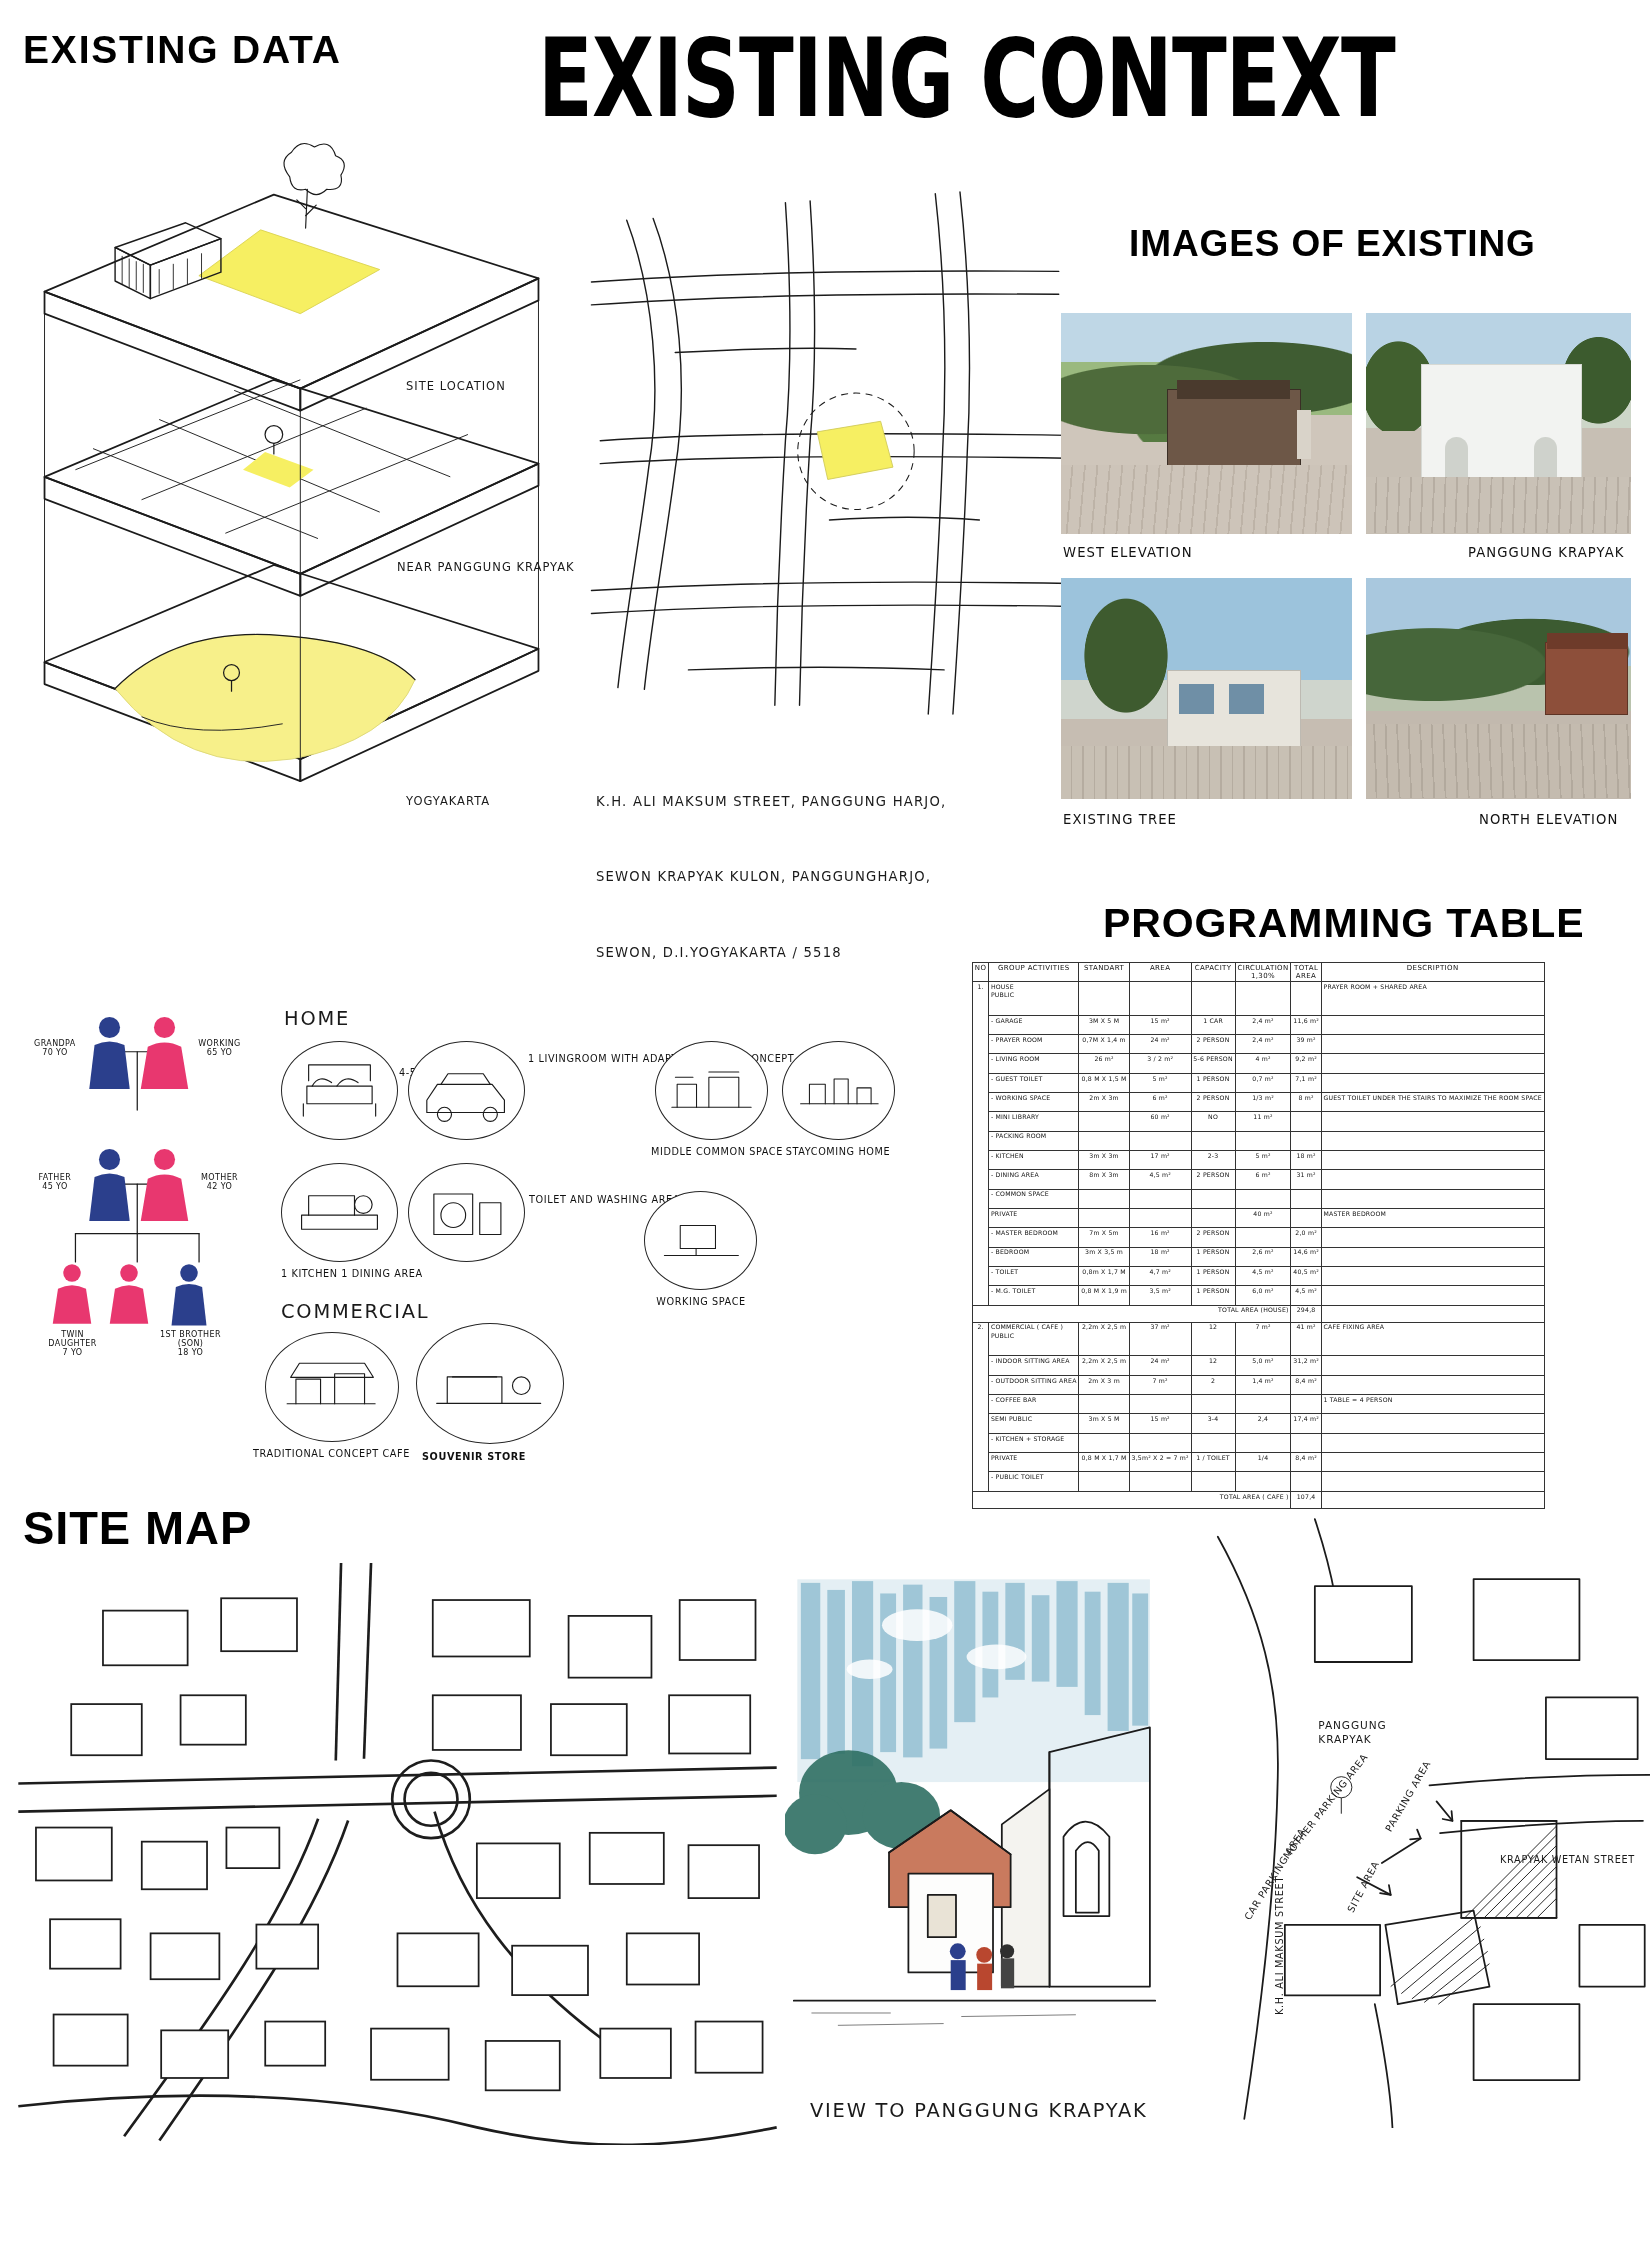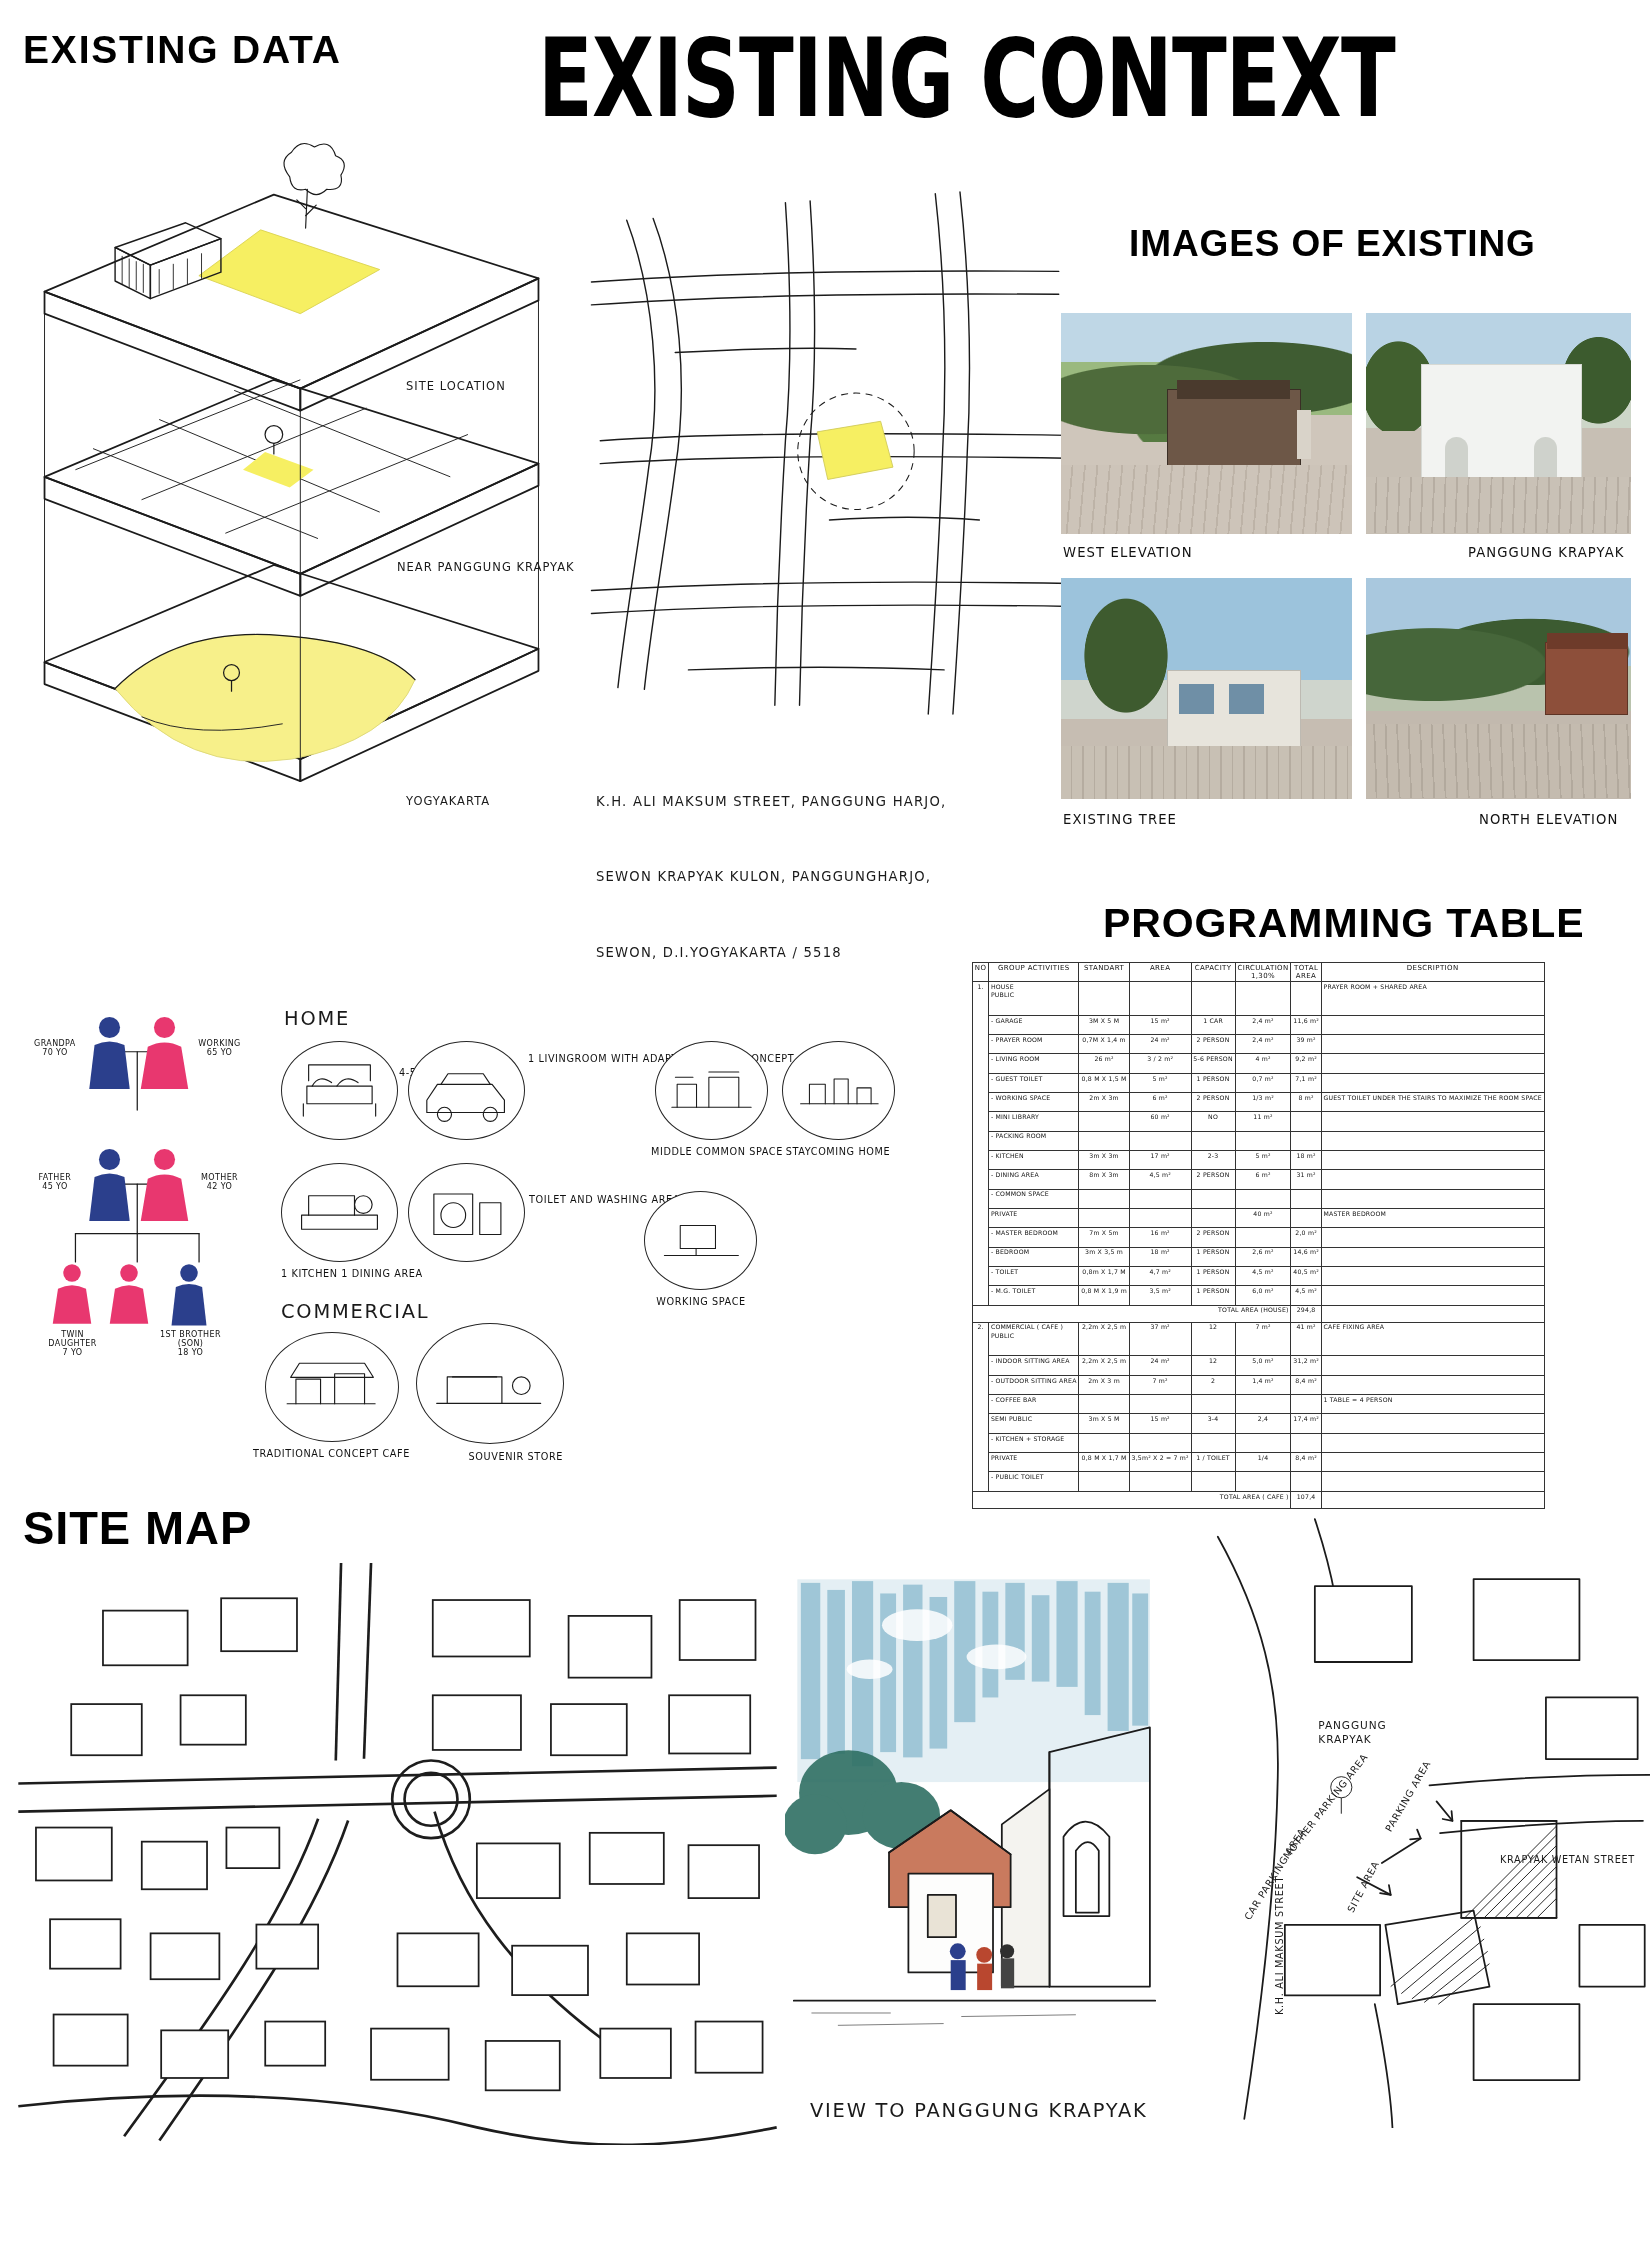--- a/index.html
+++ b/index.html
@@ -391,21 +391,21 @@
   <div class="bubble" style="left:416px;top:1323px;width:146px;height:119px;">
     <svg width="146" height="119" viewBox="0 0 165 135">
         <g class="ink" stroke-width="1.3">
       <path d="M22 90 l118 0"></path>
           <path d="M34 90 l0 -30 62 0 0 30"></path>
           <circle cx="118" cy="70" r="10"></circle>
       <path d="M40 60 l50 0"></path>
     </g>
       </svg>
   </div>
-  <div class="bub-lab center" style="left:422px;top:1450px;width:141px;text-align:right;">SOUVENIR STORE</div>
+  <div class="bub-lab center" style="left:422px;top:1450px;width:141px;text-align:left;font-weight:bold;">SOUVENIR STORE</div>
 
   <div id="prog-table">
     <table>
       <thead>
         <tr>
           <th style="width:23px">NO</th>
           <th style="width:115px">GROUP ACTIVITIES</th>
           <th style="width:81px">STANDART</th>
           <th style="width:62px">AREA</th>
           <th style="width:69px">CAPACITY</th>

